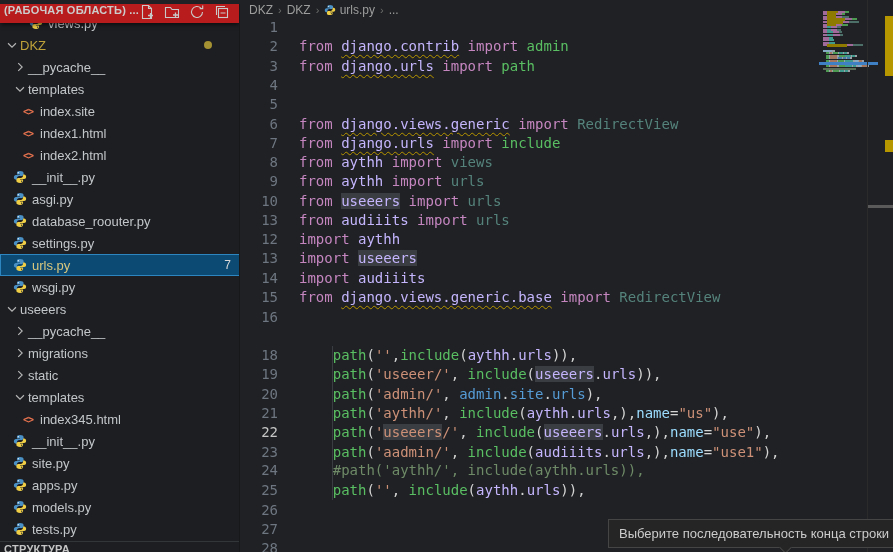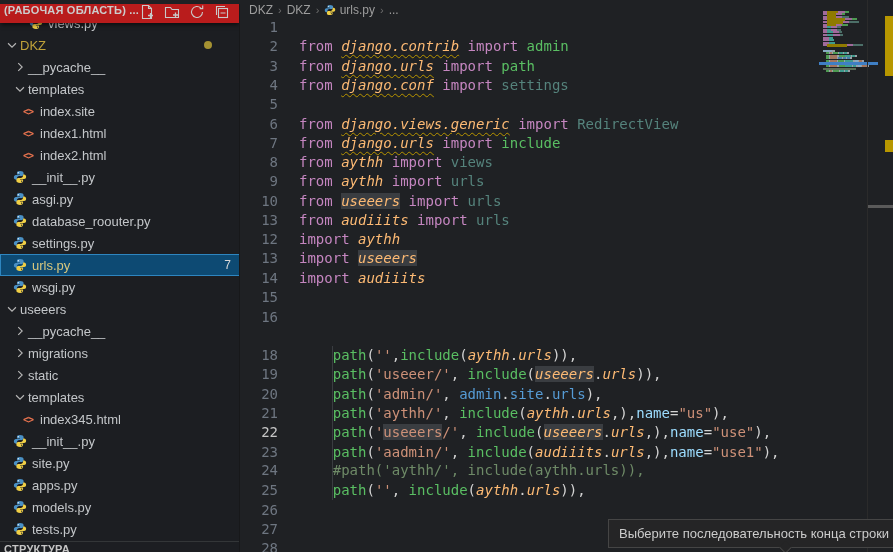--- a/index.html
+++ b/index.html
@@ -51,21 +51,21 @@
 
   .code-area { position:absolute; left:0; top:0; width:100%; height:100%;
                font-family:"DejaVu Sans Mono",monospace; font-size:14px; }
   .cline { position:absolute; left:0; width:100%; height:20px; line-height:19px;
            white-space:pre; }
   .cline .ln { position:absolute; left:0; width:37px; text-align:right; color:#6e7681;
                user-select:none; }
   .cline.active .ln { color:#c6c6c6; }
   .cline .ctext { position:absolute; left:58px; }
   .tok-k { color:#c586c0; }
-  .tok-m { color:#fdba74;font-style:italic; }
+  .tok-m { color:#c4b5fd; }
   .tok-g { color:#5abf63; }
   .tok-d { color:#55837c; }
   .tok-b { color:#569cd6; }
   .tok-v { color:#9cdcfe; }
   .tok-s { color:#ce9178; }
   .tok-t { color:#d4d4d4; }
   .tok-c { color:#6e8a67; }
   .wavy { text-decoration-line:underline; text-decoration-style:wavy;
           text-decoration-color:#b89500; text-decoration-thickness:1px;
           text-underline-offset:3px; }
@@ -392,32 +392,32 @@
               <path fill="#f0cf46" d="M8.1 14.8c2.7 0 3.4-1.1 3.4-2.2v-1.7H8v-.7h4.7c1.3 0 2.3-1.1 2.3-2.6 0-1.5-1-2.6-2.3-2.6h-1.2v1.7c0 1.4-1.2 2.5-2.6 2.5h-3c-1.1 0-2 .9-2 2v1.4c0 1.2 1.4 2.2 4.2 2.2z"></path>
               <circle fill="#3a3a3a" cx="9.9" cy="12.9" r=".8"></circle>
             </svg></span> <span>urls.py</span></span>
         <span class="sep">›</span>
         <span><span>...</span></span>
       </div>
     <div class="code-area" id="code">
         <div class="cline" style="top: 18px;"><span class="ln">1</span><span class="ctext"></span></div>
         <div class="cline" style="top: 37.3px;"><span class="ln">2</span><span class="ctext"><span class="tok-k">from </span><span class="tok-m wavy">django.contrib</span><span class="tok-k"> import </span><span class="tok-g">admin</span></span></div>
         <div class="cline" style="top: 56.6px;"><span class="ln">3</span><span class="ctext"><span class="tok-k">from </span><span class="tok-m wavy">django.urls</span><span class="tok-k"> import </span><span class="tok-g">path</span></span></div>
-        <div class="cline" style="top: 75.9px;"><span class="ln">4</span><span class="ctext"><span class="tok-k">from </span><span class="tok-m wavy">django.conf</span><span class="tok-k"> import </span><span class="tok-d">settings</span></span></div>
+        <div class="cline" style="top: 75.9px;"><span class="ln">4</span></div>
         <div class="cline" style="top: 95.2px;"><span class="ln">5</span></div>
         <div class="cline" style="top: 114.5px;"><span class="ln">6</span><span class="ctext"><span class="tok-k">from </span><span class="tok-m wavy">django.views.generic</span><span class="tok-k"> import </span><span class="tok-d">RedirectView</span></span></div>
         <div class="cline" style="top: 133.8px;"><span class="ln">7</span><span class="ctext"><span class="tok-k">from </span><span class="tok-m wavy">django.urls</span><span class="tok-k"> import </span><span class="tok-g">include</span></span></div>
         <div class="cline" style="top: 153.1px;"><span class="ln">8</span><span class="ctext"><span class="tok-k">from </span><span class="tok-m">aythh</span><span class="tok-k"> import </span><span class="tok-d">views</span></span></div>
         <div class="cline" style="top: 172.4px;"><span class="ln">9</span><span class="ctext"><span class="tok-k">from </span><span class="tok-m">aythh</span><span class="tok-k"> import </span><span class="tok-d">urls</span></span></div>
         <div class="cline" style="top: 191.7px;"><span class="ln">10</span><span class="ctext"><span class="tok-k">from </span><span class="tok-m occ">useeers</span><span class="tok-k"> import </span><span class="tok-d">urls</span></span></div>
         <div class="cline" style="top: 211px;"><span class="ln">13</span><span class="ctext"><span class="tok-k">from </span><span class="tok-m">audiiits</span><span class="tok-k"> import </span><span class="tok-d">urls</span></span></div>
         <div class="cline" style="top: 230.3px;"><span class="ln">12</span><span class="ctext"><span class="tok-k">import </span><span class="tok-m">aythh</span></span></div>
         <div class="cline" style="top: 249px;"><span class="ln">13</span><span class="ctext"><span class="tok-k">import </span><span class="tok-m occ">useeers</span></span></div>
         <div class="cline" style="top: 268.9px;"><span class="ln">14</span><span class="ctext"><span class="tok-k">import </span><span class="tok-m">audiiits</span></span></div>
-        <div class="cline" style="top: 288.2px;"><span class="ln">15</span></div>
+        <div class="cline" style="top: 288.2px;"><span class="ln">15</span><span class="ctext"><span class="tok-k">from </span><span class="tok-m wavy">django.views.generic.base</span><span class="tok-k"> import </span><span class="tok-d">RedirectView</span></span></div>
         <div class="cline" style="top: 307.5px;"><span class="ln">16</span><span class="ctext"></span></div>
         <div class="cline" style="top: 346.1px;"><span class="ln">18</span><span class="ctext"><span class="tok-t">    </span><span class="tok-g">path</span><span class="tok-t">(</span><span class="tok-s">''</span><span class="tok-t">,</span><span class="tok-g">include</span><span class="tok-t">(</span><span class="tok-m">aythh</span><span class="tok-t">.</span><span class="tok-m">urls</span><span class="tok-t">)),</span></span></div>
         <div class="cline" style="top: 365.4px;"><span class="ln">19</span><span class="ctext"><span class="tok-t">    </span><span class="tok-g">path</span><span class="tok-t">(</span><span class="tok-s">'useeer/'</span><span class="tok-t">, </span><span class="tok-g">include</span><span class="tok-t">(</span><span class="tok-m occ">useeers</span><span class="tok-t">.</span><span class="tok-m">urls</span><span class="tok-t">)),</span></span></div>
         <div class="cline" style="top: 384.7px;"><span class="ln">20</span><span class="ctext"><span class="tok-t">    </span><span class="tok-g">path</span><span class="tok-t">(</span><span class="tok-s">'admin/'</span><span class="tok-t">, </span><span class="tok-b">admin</span><span class="tok-t">.</span><span class="tok-b">site</span><span class="tok-t">.</span><span class="tok-b">urls</span><span class="tok-t">),</span></span></div>
         <div class="cline" style="top: 404px;"><span class="ln">21</span><span class="ctext"><span class="tok-t">    </span><span class="tok-g">path</span><span class="tok-t">(</span><span class="tok-s">'aythh/'</span><span class="tok-t">, </span><span class="tok-g">include</span><span class="tok-t">(</span><span class="tok-m">aythh</span><span class="tok-t">.</span><span class="tok-m">urls</span><span class="tok-t">,),</span><span class="tok-v">name</span><span class="tok-t">=</span><span class="tok-s">"us"</span><span class="tok-t">),</span></span></div>
         <div class="cline active" style="top: 423.3px;"><span class="ln">22</span><span class="ctext"><span class="tok-t">    </span><span class="tok-g">path</span><span class="tok-t">(</span><span class="tok-s">'</span><span class="tok-s occ">useeers</span><span class="tok-s">/'</span><span class="tok-t">, </span><span class="tok-g">include</span><span class="tok-t">(</span><span class="tok-m occ">useeers</span><span class="tok-t">.</span><span class="tok-m">urls</span><span class="tok-t">,),</span><span class="tok-v">name</span><span class="tok-t">=</span><span class="tok-s">"use"</span><span class="tok-t">),</span></span></div>
         <div class="cline" style="top: 442.6px;"><span class="ln">23</span><span class="ctext"><span class="tok-t">    </span><span class="tok-g">path</span><span class="tok-t">(</span><span class="tok-s">'aadmin/'</span><span class="tok-t">, </span><span class="tok-g">include</span><span class="tok-t">(</span><span class="tok-m">audiiits</span><span class="tok-t">.</span><span class="tok-m">urls</span><span class="tok-t">,),</span><span class="tok-v">name</span><span class="tok-t">=</span><span class="tok-s">"use1"</span><span class="tok-t">),</span></span></div>
         <div class="cline" style="top: 461px; text-decoration: underline;"><span class="ln">24</span><span class="ctext"><span class="tok-c">    #path('aythh/', include(aythh.urls)),</span></span></div>
         <div class="cline" style="top: 481.2px;"><span class="ln">25</span><span class="ctext"><span class="tok-t">    </span><span class="tok-g">path</span><span class="tok-t">(</span><span class="tok-s">''</span><span class="tok-t">, </span><span class="tok-g">include</span><span class="tok-t">(</span><span class="tok-m">aythh</span><span class="tok-t">.</span><span class="tok-m">urls</span><span class="tok-t">)),</span></span></div>
         <div class="cline" style="top: 500.5px;"><span class="ln">26</span><span class="ctext"></span></div>

